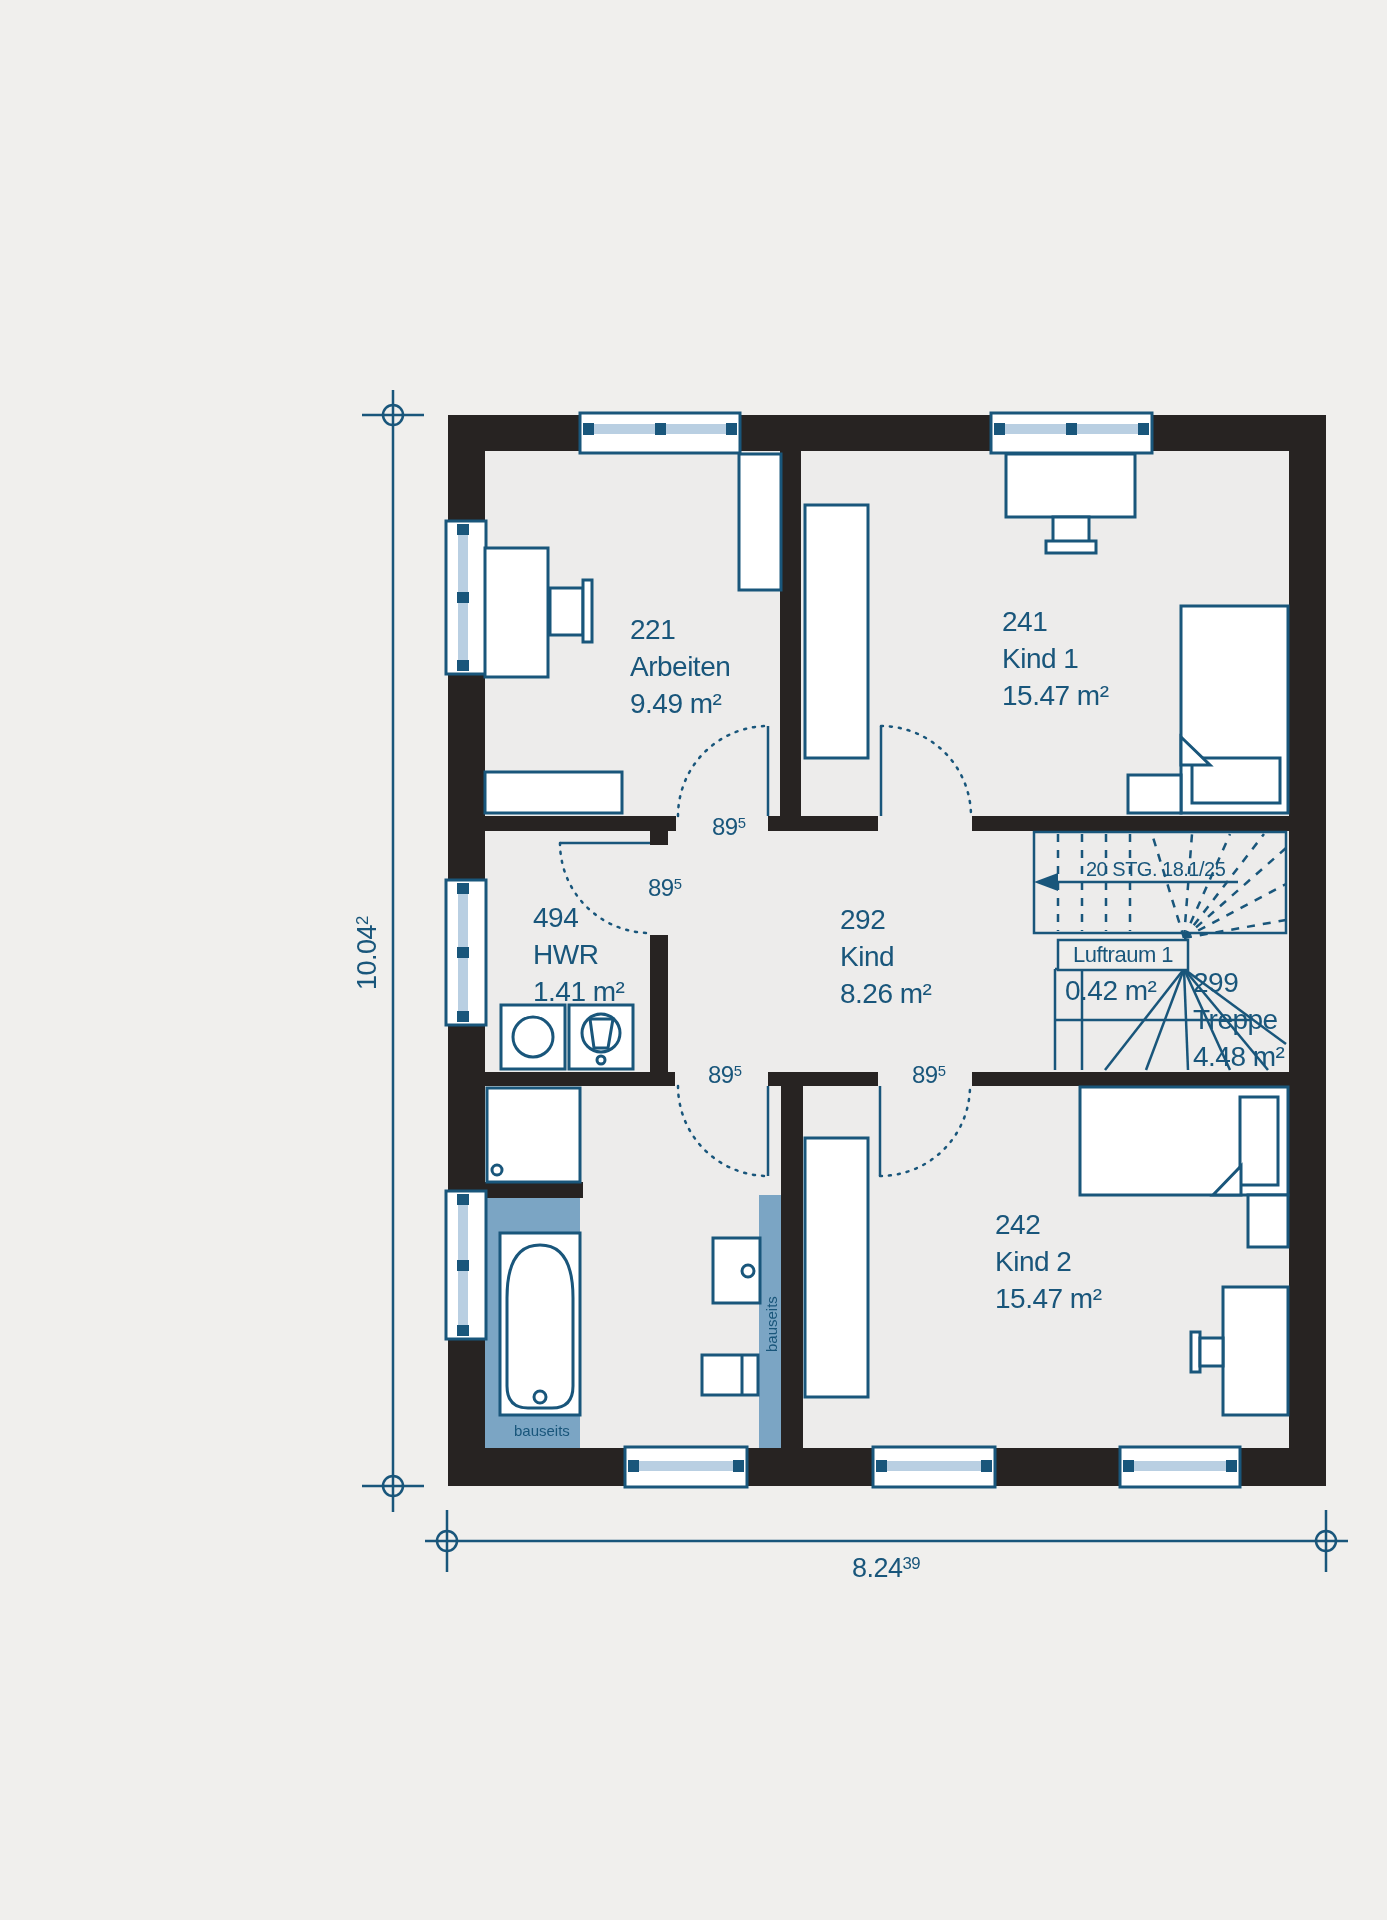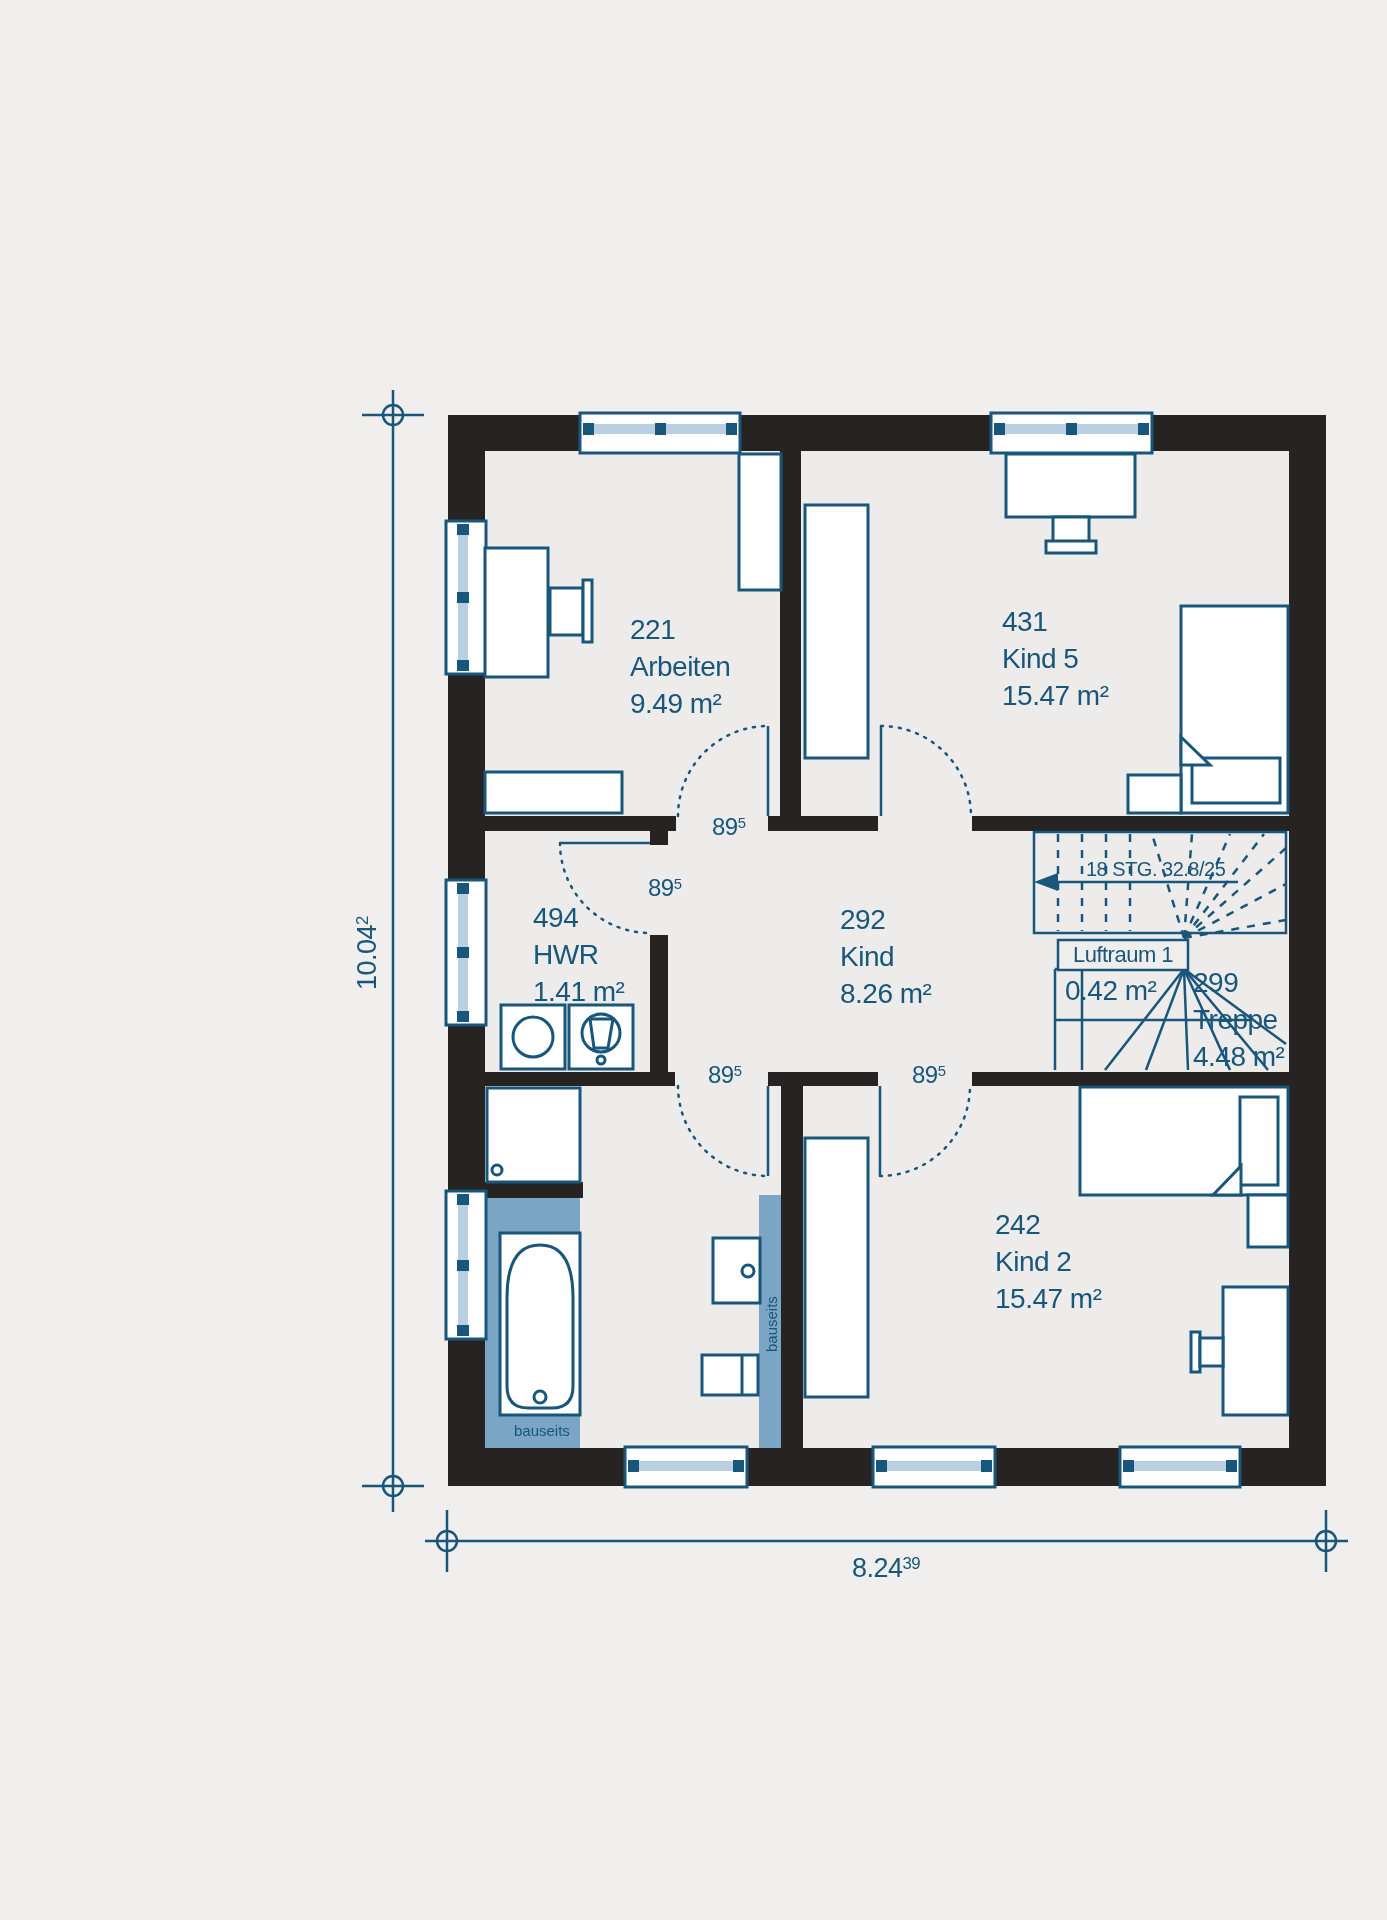--- a/index.html
+++ b/index.html
@@ -230,22 +230,22 @@
     </g>
   </g>
 </svg>
 
 <div class="txt room-label" style="left:630px;top:611px">
   <span>221</span>
   <span>Arbeiten</span>
   <span>9.49 m²</span>
 </div>
 <div class="txt room-label" style="left:1002px;top:603px">
-  <span>431</span>
-  <span>Kind 5</span>
+  <span>241</span>
+  <span>Kind 1</span>
   <span>15.47 m²</span>
 </div>
 <div class="txt room-label" style="left:533px;top:899px">
   <span>494</span>
   <span>HWR</span>
   <span>1.41 m²</span>
 </div>
 <div class="txt room-label" style="left:840px;top:901px">
   <span>292</span>
   <span>Kind</span>
@@ -263,21 +263,21 @@
 </div>
 
 <div class="txt void-label" style="left:1058px;top:940px;width:130px;height:30px">
   <span>Luftraum 1</span>
 </div>
 <div class="txt room-label" style="left:1065px;top:972px">
   <span>0.42 m²</span>
 </div>
 
 <div class="txt stair-note" style="left:1086px;top:858px">
-  <span>18 STG. 32.8/25</span>
+  <span>20 STG. 18.1/25</span>
 </div>
 
 <div class="txt door-label" style="left:712px;top:813px">
   <span>89</span><span class="sup">5</span>
 </div>
 <div class="txt door-label" style="left:648px;top:874px">
   <span>89</span><span class="sup">5</span>
 </div>
 <div class="txt door-label" style="left:708px;top:1061px">
   <span>89</span><span class="sup">5</span>

